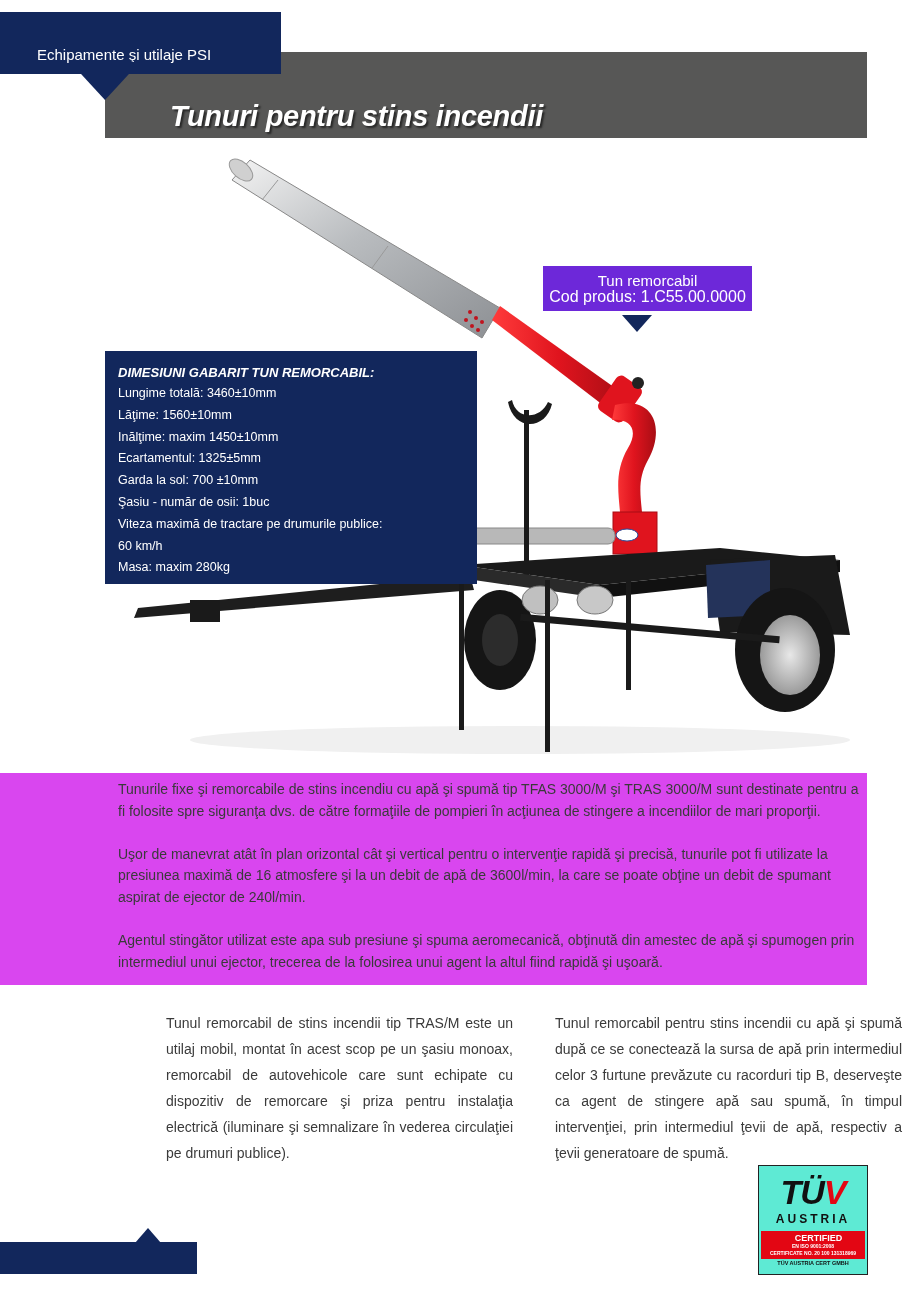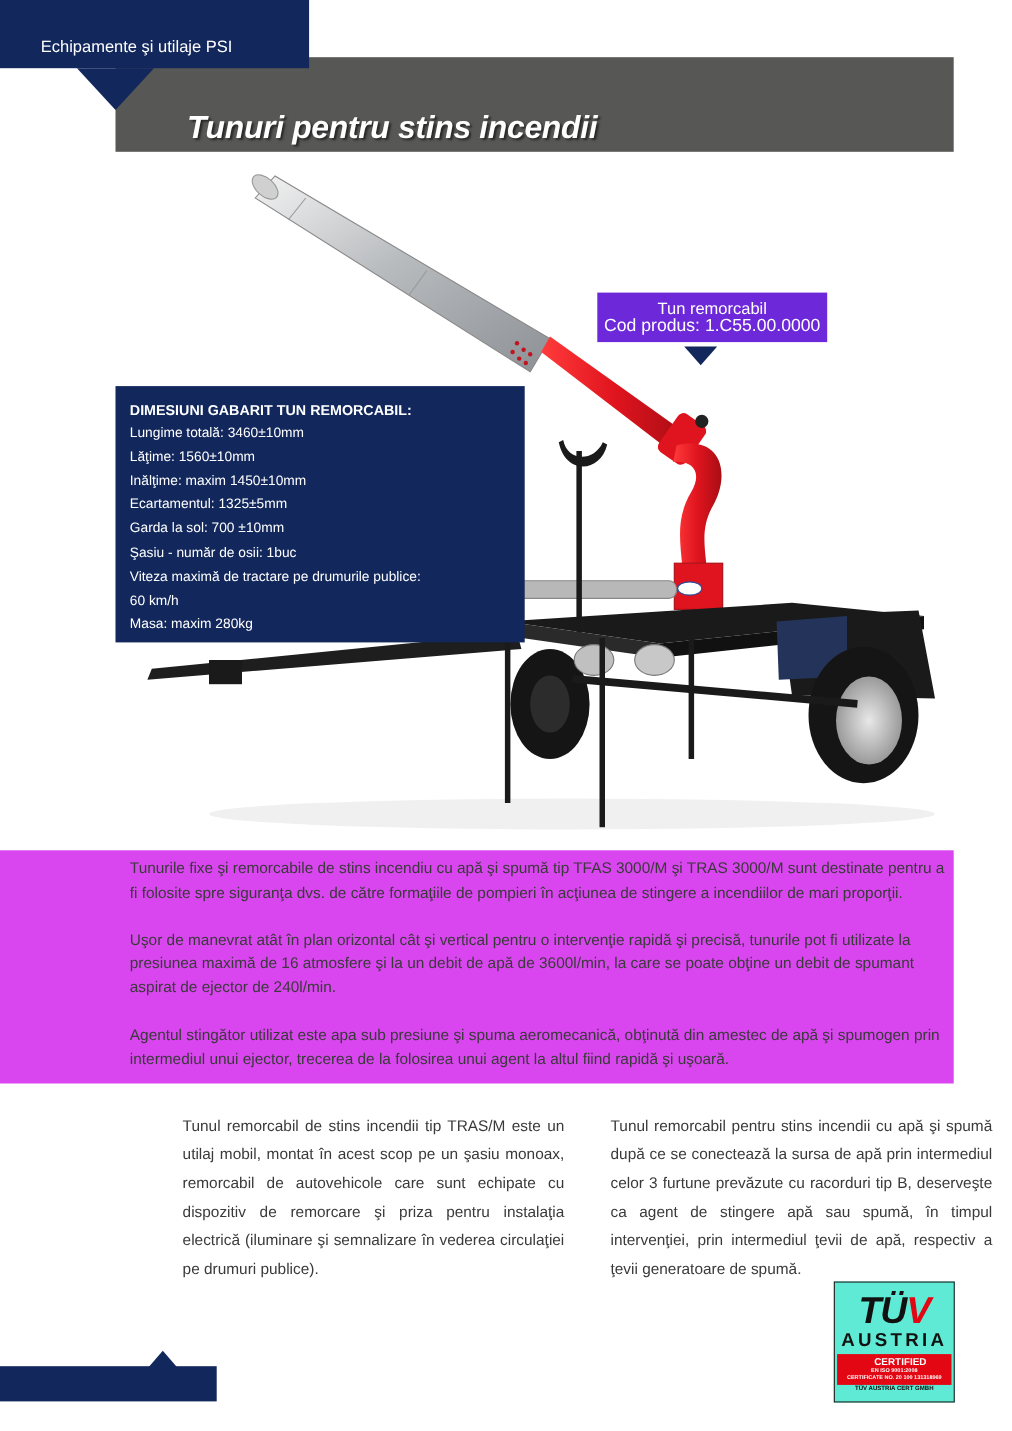--- a/index.html
+++ b/index.html
@@ -1,21 +1,21 @@
 <!DOCTYPE html>
 <html><head>
 <meta charset="utf-8">
 <style>
   * { box-sizing: border-box; margin: 0; padding: 0; }
   html, body { width: 920px; height: 1301px; background: #ffffff; overflow: hidden; }
   body { position: relative; font-family: "Liberation Sans", "DejaVu Sans", sans-serif; color: #3a3a3a; }
 
   
   .section-tab {
-    position: absolute; left: 0; top: 0; width: 281px; height: 62px;
+    position: absolute; left: 0; top: 12px; width: 281px; height: 62px;
     background: #12275c; color: #fff; font-size: 15px;
     padding: 34px 0 0 37px; z-index: 3;
   }
   .section-tab-arrow {
     position: absolute; left: 70px; top: 62px; width: 0; height: 0;
     border-left: 35px solid transparent; border-right: 35px solid transparent;
     border-top: 38px solid #12275c; z-index: 3;
   }
   .title-bar {
     position: absolute; left: 105px; top: 52px; width: 762px; height: 86px;
@@ -41,21 +41,21 @@
     position: absolute; left: 622px; top: 315px; width: 0; height: 0;
     border-left: 15px solid transparent; border-right: 15px solid transparent;
     border-top: 17px solid #12275c; z-index: 5;
   }
 
   
   .specs-box {
     position: absolute; left: 105px; top: 351px; width: 372px; height: 233px;
     background: #12275c; color: #fff; padding: 11px 0 0 13px; z-index: 5;
   }
-  .specs-title { font-size: 13px; font-weight: bold; line-height: 21px; }
+  .specs-title { font-size: 13px; font-weight: bold; font-style: italic; line-height: 21px; }
   .specs-line { font-size: 12.5px; line-height: 21.8px; }
 
   
   .intro-band {
     position: absolute; left: 0; top: 773px; width: 867px; height: 212px;
     background: #d946ef; padding: 6px 0 0 118px;
   }
   .intro-band p { font-size: 14px; line-height: 21.6px; color: #3a3a3a; width: 745px; margin-bottom: 21.6px; }
 
   
@@ -72,21 +72,21 @@
   }
   .page-number { position: absolute; left: 138px; top: 1316px; font-size: 18px; color: #fff; }
 
   
   .tuv {
     position: absolute; left: 758px; top: 1165px; width: 110px; height: 110px;
     border: 1.5px solid #222; background: #5eead4; text-align: center;
   }
   .tuv-mark { font-size: 34px; font-weight: bold; font-style: italic; color: #111; margin-top: 8px; line-height: 36px; letter-spacing: -1px; }
   .tuv-mark .v { color: #e30613; }
-  .tuv-austria { font-size: 17px; font-weight: bold; letter-spacing: 3px; color: #111; line-height: 14px; margin-top: 2px; }
+  .tuv-austria { font-size: 12px; font-weight: bold; letter-spacing: 3px; color: #111; line-height: 14px; margin-top: 2px; }
   .tuv-red { background: #e30613; color: #fff; margin: 5px 2px 0 2px; padding: 2px 0 2px 0; }
   .tuv-certified { font-size: 9px; font-weight: bold; line-height: 10px; padding-left: 11px; }
   .tuv-small { font-size: 5px; font-weight: bold; line-height: 7px; white-space: nowrap; }
   .tuv-footer { font-size: 5.5px; font-weight: bold; line-height: 9px; color: #111; }
 </style>
 </head>
 <body>
 
 <div class="section-tab">Echipamente şi utilaje PSI</div>
 <div class="section-tab-arrow"></div>

